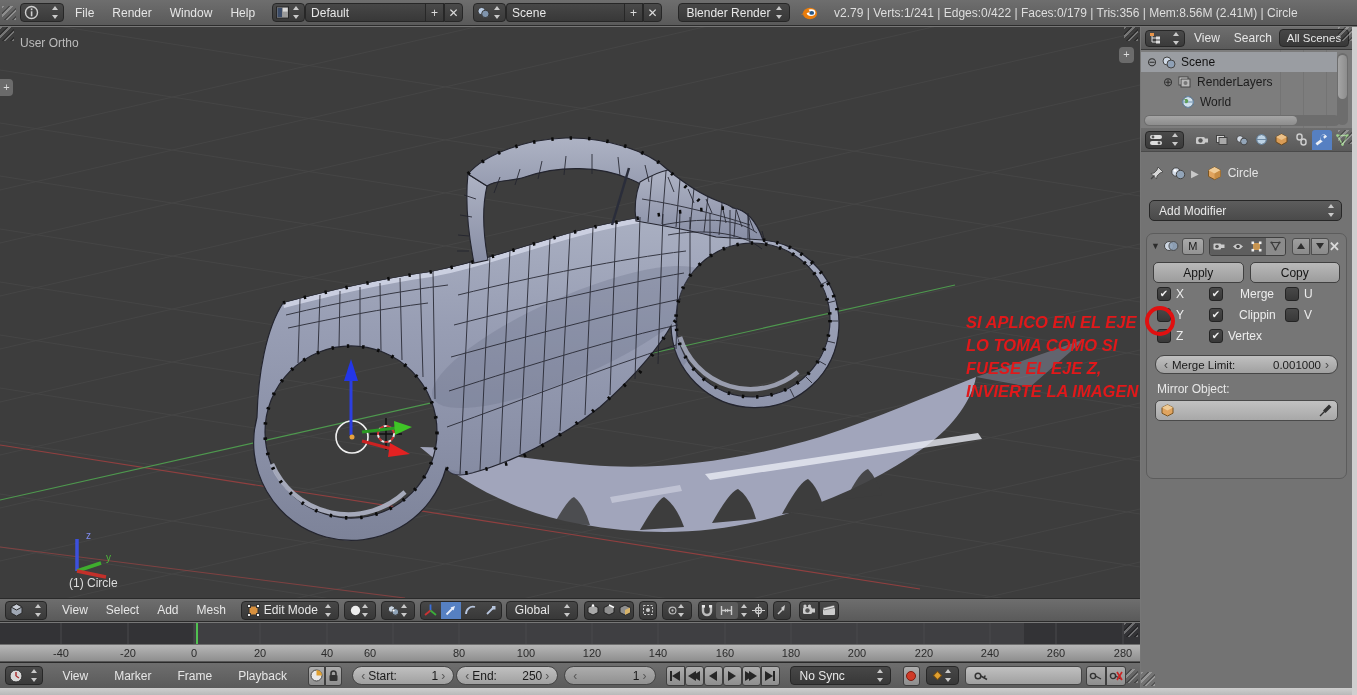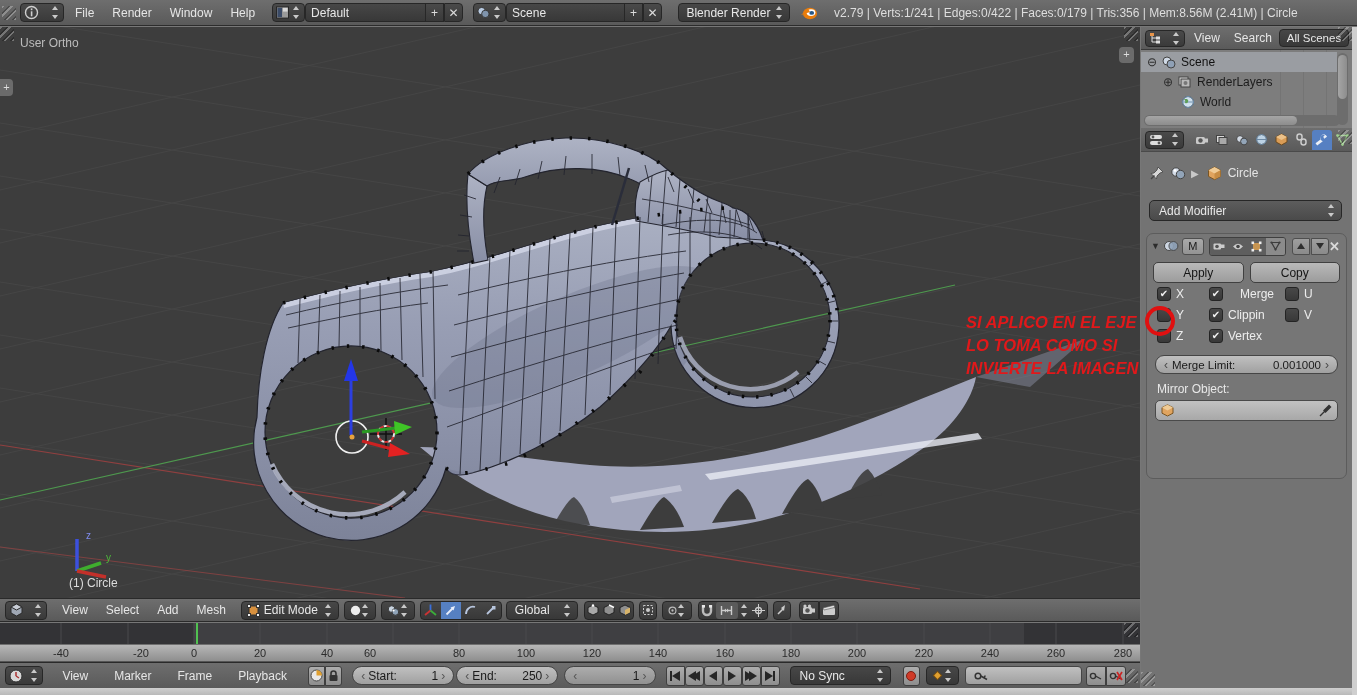--- a/index.html
+++ b/index.html
@@ -281,20 +281,21 @@
   </g>
 </svg>
   
   <div class="abs" style="left:20px;top:9px;color:#bcbcbc;font-size:12px">User Ortho</div>
   <div class="abs" style="left:69px;top:549px;color:#dcdcdc;font-size:12px">(1) Circle</div>
   <div class="abs" style="left:86px;top:503px;color:#7f8bee;font-size:10px">z</div>
   <div class="abs" style="left:106px;top:525px;color:#4eb83b;font-size:10px">y</div>
   <div class="abs" style="left:966px;top:284px;width:200px;white-space:nowrap;font-size:16.5px;font-weight:bold;font-style:italic;line-height:23px;color:#e1181a">
     <div>SI APLICO EN EL EJE X</div>
     <div>LO TOMA COMO SI</div>
+    <div>FUESE EL EJE Z,</div>
     <div>INVIERTE LA IMAGEN</div>
   </div>
   <div class="abs" style="left:0;top:52px;width:13px;height:17px;background:#6b6b6b;border-radius:0 4px 4px 0;color:#ddd;font-size:11px;text-align:center;line-height:16px">+</div>
   <div class="abs" style="left:1119px;top:20px;width:15px;height:16px;background:#6b6b6b;border-radius:4px;color:#ddd;font-size:11px;text-align:center;line-height:15px">+</div>
   <div class="abs grip" style="left:0;top:0"></div>
   <div class="abs grip" style="right:1px;top:0"></div>
 </div>
 
 <div class="abs hdr" style="left:0;top:598px;width:1140px;height:24px;border-top:1px solid #2a2a2a;border-bottom:1px solid #2a2a2a">
   <div class="ebtn" style="margin-left:5px;width:42px">
@@ -463,21 +464,21 @@
           <line x1="1056" y1="0" x2="1056" y2="21"></line>
           <line x1="1123" y1="0" x2="1123" y2="21"></line>
     </g>
   </svg>
   <div class="abs" style="left:196px;top:0;width:2px;height:21px;background:#51c151"></div>
   <div class="abs grip" style="left:1124px;top:0"></div>
 </div>
 
 <div class="abs" style="left:0;top:644px;width:1140px;height:18px;background:linear-gradient(#b7b7b7,#8e8e8e);border-top:1px solid #6f6f6f;border-bottom:1px solid #555">
   <span class="tick" style="left:61px">-40</span>
-  <span class="tick" style="left:141px">-20</span>
+  <span class="tick" style="left:128px">-20</span>
   <span class="tick" style="left:194px">0</span>
   <span class="tick" style="left:260px">20</span>
   <span class="tick" style="left:327px">40</span>
   <span class="tick" style="left:370px">60</span>
   <span class="tick" style="left:459px">80</span>
   <span class="tick" style="left:526px">100</span>
   <span class="tick" style="left:592px">120</span>
   <span class="tick" style="left:658px">140</span>
   <span class="tick" style="left:725px">160</span>
   <span class="tick" style="left:791px">180</span>
@@ -815,21 +816,21 @@
         <div style="display:flex;align-items:center;gap:5px">
               <span class="cb"></span>
               <span style="color:#ededed;font-size:12px">Z</span>
             </div>
       </div>
       <div style="width:76px;display:flex;flex-direction:column;gap:7px">
         <div style="display:flex;align-items:center;gap:17px">
               <span class="cb on"></span>
               <span style="color:#ededed;font-size:12px">Merge</span>
             </div>
-        <div style="display:flex;align-items:flex-start;gap:5px">
+        <div style="display:flex;align-items:flex-start;gap:16px">
               <span class="cb on"></span>
               <span style="color:#ededed;font-size:12px">Clippin</span>
             </div>
         <div style="display:flex;align-items:center;gap:5px">
               <span class="cb on"></span>
               <span style="color:#ededed;font-size:12px">Vertex</span>
             </div>
       </div>
       <div style="display:flex;flex-direction:column;gap:7px">
         <div style="display:flex;align-items:center;gap:5px">

